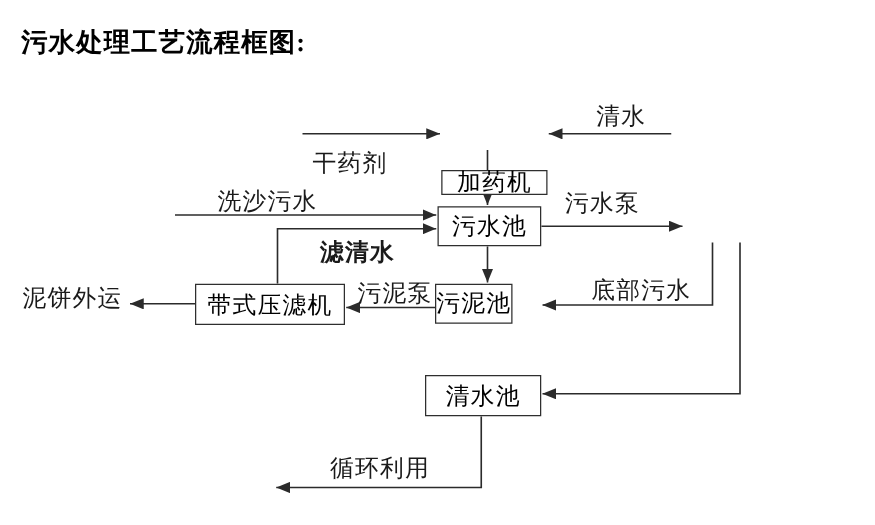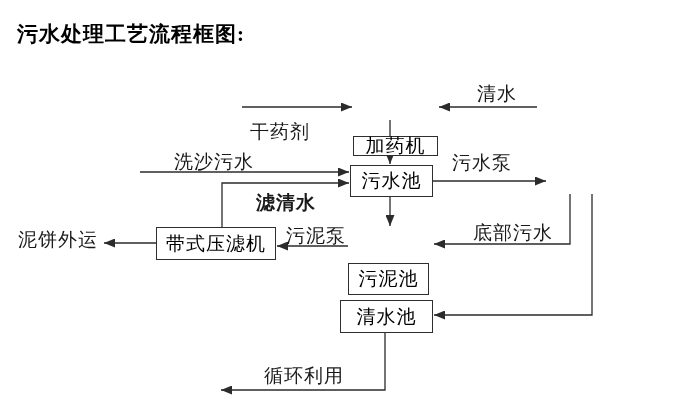--- a/index.html
+++ b/index.html
@@ -84,21 +84,21 @@
 
   <div class="node" style="left:353px; top:88px; width:85px; height:20px;margin-top:48px;">
     <span>加药机</span>
   </div>
 
   <div class="node" style="left:350px; top:165px; width:83px; height:32px;">
     <span>污水池</span>
   </div>
 
 
-  <div class="node" style="left:348px; top:227px; width:81px; height:32px;margin-top:36px;">
+  <div class="node" style="left:348px; top:227px; width:62px; height:32px;">
     <span>污泥池</span>
   </div>
 
   <div class="node" style="left:156px; top:227px; width:120px; height:33px;">
     <span>带式压滤机</span>
   </div>
 
   <div class="node" style="left:340px; top:300px; width:93px; height:33px;">
     <span>清水池</span>
   </div>

